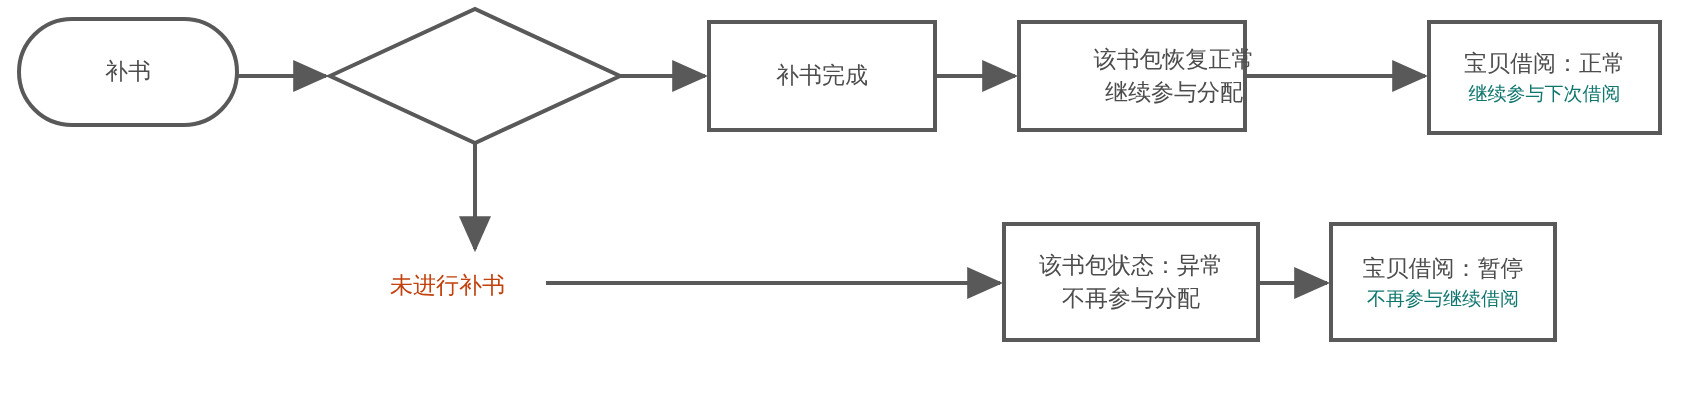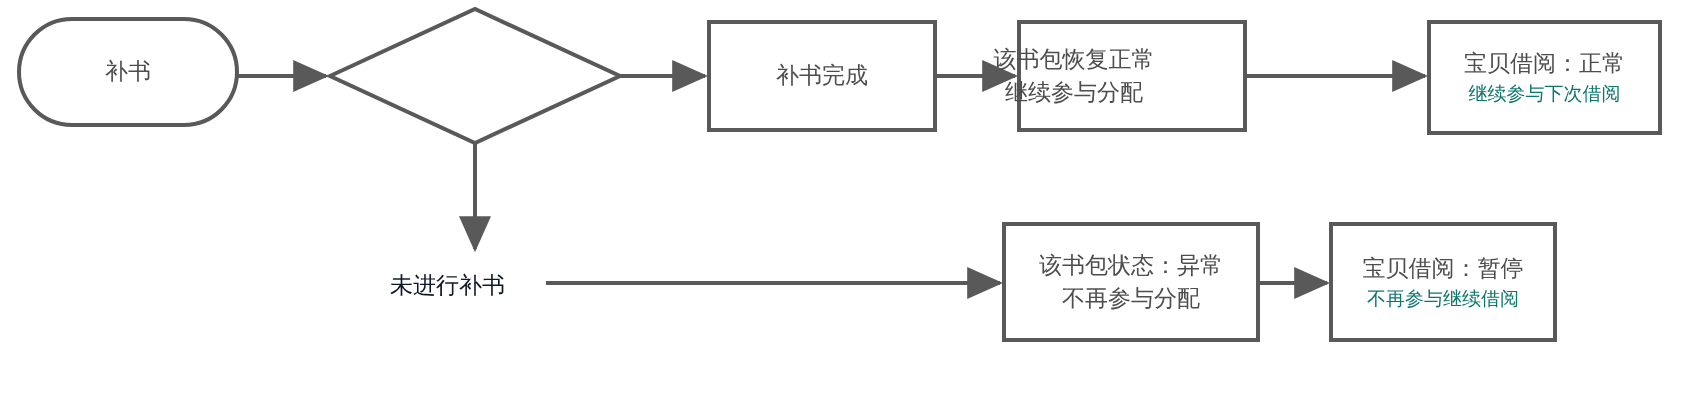--- a/index.html
+++ b/index.html
@@ -41,21 +41,21 @@
     white-space: nowrap;
   }
   .lbl-sub {
     font-size: 19px;
     color: #0f766e;
     white-space: nowrap;
   }
   .edge-label {
     position: absolute;
     font-size: 23px;
-    color: #0f172a;
+    color: #c2410c;
     white-space: nowrap;
   }
 </style>
 </head>
 <body>
 
 <div id="canvas">
 
   <svg id="flow-svg" viewBox="0 0 1688 400" xmlns="http://www.w3.org/2000/svg">
     <defs>
@@ -97,21 +97,21 @@
     <span class="lbl-main">补书</span>
   </div>
 
   <div class="node-label" style="left:355px; top:19px; width:240px; height:114px;">
   </div>
 
   <div class="node-label" style="left:709px; top:22px; width:226px; height:108px;">
     <span class="lbl-main">补书完成</span>
   </div>
 
-  <div class="node-label" style="left:961px; top:22px; width:226px; height:108px;">
+  <div class="node-label" style="left:1061px; top:22px; width:226px; height:108px;">
     <span class="lbl-main">该书包恢复正常</span>
     <span class="lbl-main">继续参与分配</span>
   </div>
 
   <div class="node-label" style="left:1429px; top:22px; width:231px; height:111px;">
     <span class="lbl-main">宝贝借阅：正常</span>
     <span class="lbl-sub">继续参与下次借阅</span>
   </div>
 
   <div class="node-label" style="left:1004px; top:224px; width:254px; height:116px;">

